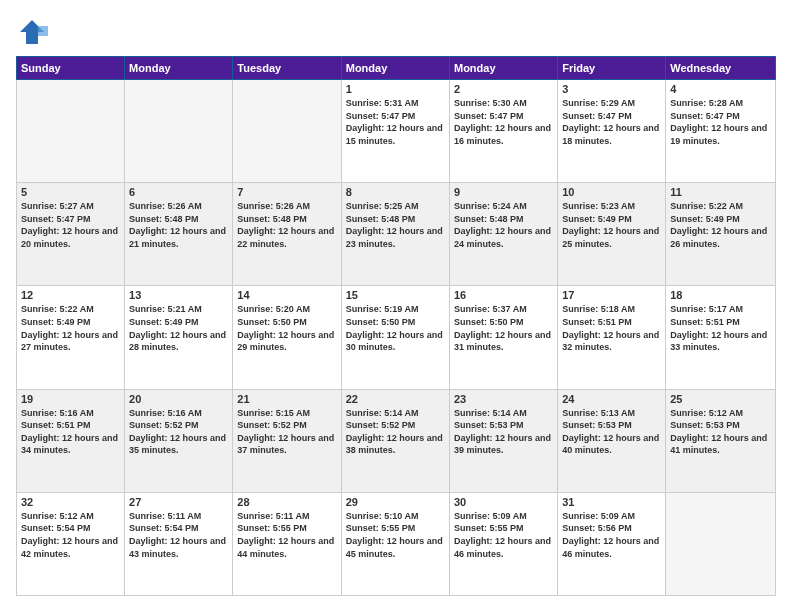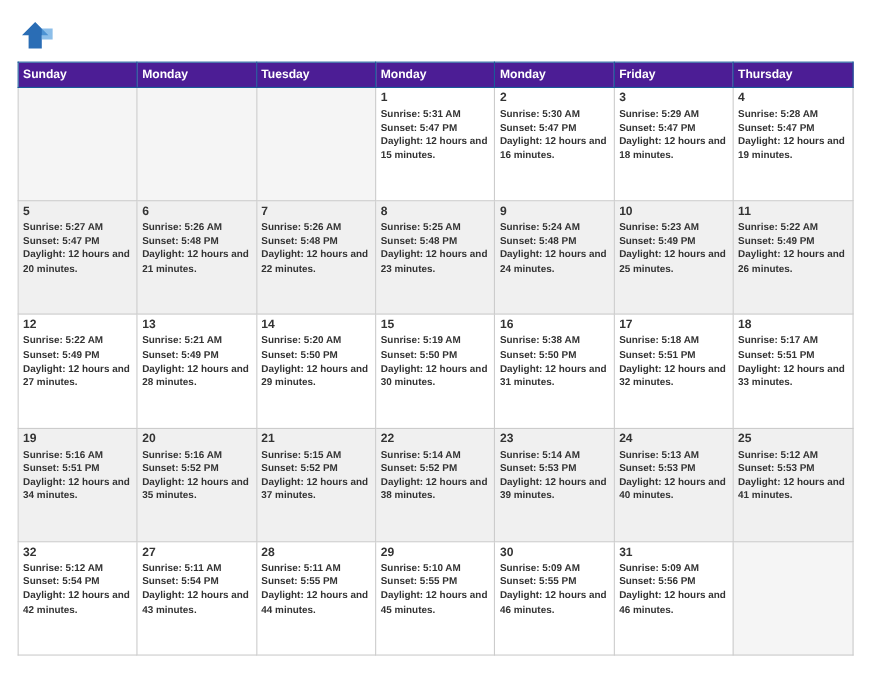--- a/index.html
+++ b/index.html
@@ -125,21 +125,21 @@
 
   <table class="calendar">
     <thead>
       <tr>
       <th>Sunday</th>
           <th>Monday</th>
           <th>Tuesday</th>
           <th>Monday</th>
           <th>Monday</th>
           <th>Friday</th>
-          <th>Thursday</th>
+          <th>Wednesday</th>
         </tr>
     </thead>
     <tbody id="calendar-body">
     <tr>
           <td class="empty"></td>
           <td class="empty"></td>
           <td class="empty"></td>
           <td>
             <span class="day-num">1</span>
             <div class="day-info">Sunrise: 5:31 AM
@@ -244,21 +244,21 @@
           </td>
           <td>
             <span class="day-num">15</span>
             <div class="day-info">Sunrise: 5:19 AM
 Sunset: 5:50 PM
 Daylight: 12 hours
 and 30 minutes.</div>
           </td>
           <td>
             <span class="day-num">16</span>
-            <div class="day-info">Sunrise: 5:38 AM
+            <div class="day-info">Sunrise: 5:37 AM
 Sunset: 5:50 PM
 Daylight: 12 hours
 and 31 minutes.</div>
           </td>
           <td>
             <span class="day-num">17</span>
             <div class="day-info">Sunrise: 5:18 AM
 Sunset: 5:51 PM
 Daylight: 12 hours
 and 32 minutes.</div>

